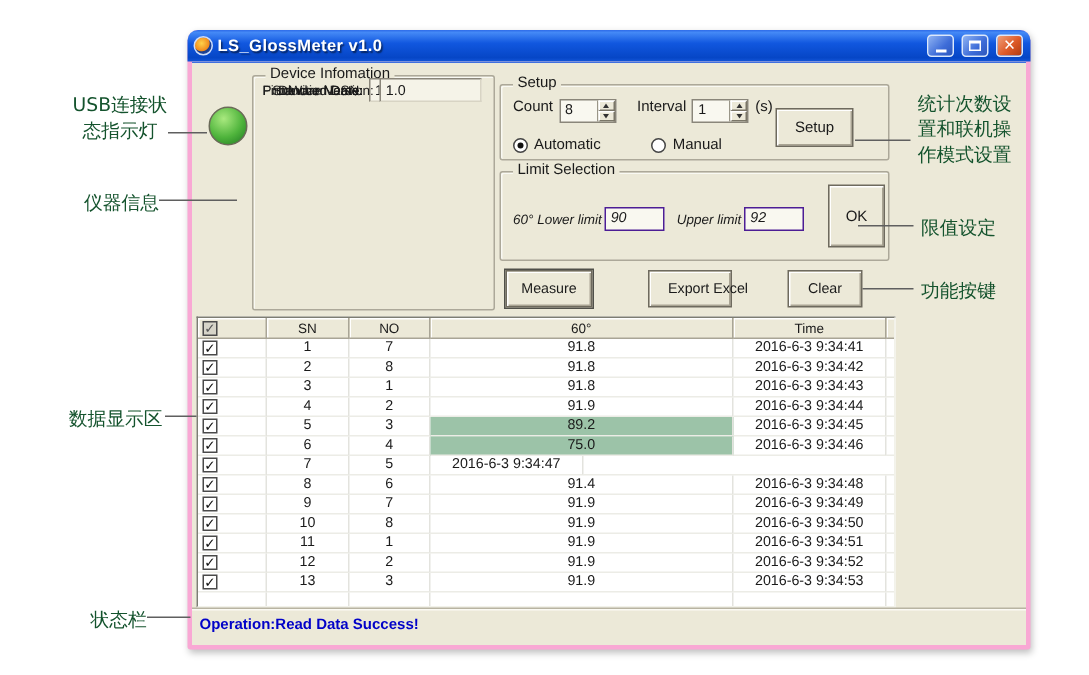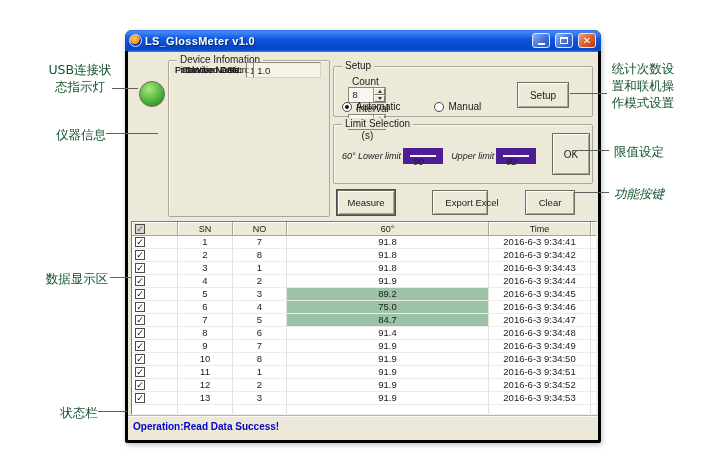--- a/index.html
+++ b/index.html
@@ -3,21 +3,21 @@
 <meta charset="utf-8">
 <style>
   html,body{margin:0;padding:0;background:#fff;}
   .stage{position:relative;width:726px;height:450px;background:#fff;overflow:hidden;
          font-family:"Liberation Sans","DejaVu Sans",sans-serif;}
   
   .anno{position:absolute;font-size:12.5px;line-height:17px;color:#14532d;text-align:center;z-index:40;
         font-family:"DejaVu Sans","Liberation Sans",sans-serif;}
   .leader{position:absolute;height:1px;background:#5f5f5f;z-index:40;}
   
-  .window{position:absolute;left:125px;top:30px;width:476px;height:413px;background:#000000;
+  .window{position:absolute;left:125px;top:20px;width:562px;height:413px;background:#f9a8d4;
           border-radius:7px 7px 2px 2px;padding:0 3px 3px;box-sizing:border-box;display:flex;
           flex-direction:column;z-index:10;box-shadow:1px 2px 5px rgba(0,0,0,.25);}
   .titlebar{height:21px;margin:0 -3px;border-radius:7px 7px 0 0;display:flex;align-items:center;
             padding:0 5px 0 4px;gap:3px;box-sizing:border-box;
             background:linear-gradient(180deg,#2E6BE9 0%,#4489F6 8%,#1157DF 42%,#0646C6 88%,#1255D8 100%);}
   .app-icon{width:13px;height:13px;border-radius:50%;box-sizing:border-box;border:1px solid #cfdcf8;
             background:radial-gradient(circle at 40% 35%,#FFD24A,#F08A1D 52%,#1A3C8C 58%,#2B57B8);}
   .title-text{color:#fff;font-weight:bold;font-size:11px;letter-spacing:.3px;flex:1;
               text-shadow:1px 1px 1px rgba(0,0,0,.55);white-space:nowrap;}
   .tb-btn{width:18px;height:15px;border-radius:3px;border:1px solid #DCE8FB;display:flex;align-items:center;
@@ -36,39 +36,39 @@
   .group{position:absolute;border:1px solid #ACA899;border-radius:2px;
          box-shadow:inset 1px 1px 0 rgba(255,255,255,.7);box-sizing:border-box;}
   .group-label{position:absolute;top:-7px;left:8px;background:#ECE9D8;padding:0 3px;font-size:10px;white-space:nowrap;}
   .g-device{left:40px;top:8px;width:162px;height:157px;}
   .dev-row{position:absolute;left:6px;right:8px;height:17px;display:flex;align-items:center;}
   .dev-label{flex:1;text-align:right;font-size:9px;padding-right:4px;white-space:nowrap;}
   .dev-value{width:75px;height:16px;line-height:15px;background:#F5F3E8;border:1px solid #8A867A;
              border-right-color:#D8D4C4;border-bottom-color:#D8D4C4;padding-left:3px;font-size:9.5px;
              box-sizing:border-box;white-space:nowrap;overflow:hidden;}
   .g-setup{left:205px;top:14px;width:260px;height:51px;}
-  .setup-row1{position:absolute;left:8px;top:9px;height:17px;display:flex;align-items:center;white-space:nowrap;flex-direction:column;}
+  .setup-row1{position:absolute;left:8px;top:9px;height:17px;display:flex;align-items:flex-start;white-space:nowrap;}
   .setup-row2{position:absolute;left:8px;top:33px;height:13px;display:flex;align-items:center;white-space:nowrap;}
   .spin{width:38px;height:16px;background:#F9F8F0;border:1px solid #8A867A;display:flex;box-sizing:border-box;}
   .spin-val{flex:1;padding-left:3px;line-height:14px;font-size:9.5px;}
   .spin-btns{width:11px;display:flex;flex-direction:column;border-left:1px solid #9a9688;}
   .spin-b{flex:1;background:#ECE9D8;border:1px solid;border-color:#fff #7a7668 #7a7668 #fff;
           display:flex;align-items:center;justify-content:center;box-sizing:border-box;}
   .arr-up{width:0;height:0;border-left:2.5px solid transparent;border-right:2.5px solid transparent;border-bottom:3px solid #333;}
   .arr-dn{width:0;height:0;border-left:2.5px solid transparent;border-right:2.5px solid transparent;border-top:3px solid #333;}
   .radio{width:10px;height:10px;border-radius:50%;border:1px solid #444;background:#fff;margin-right:4px;
          position:relative;box-sizing:border-box;flex:none;}
   .radio.sel::after{content:'';position:absolute;left:2px;top:2px;width:4px;height:4px;border-radius:50%;background:#111;}
   .btn{background:#ECE9D8;border:1px solid #6e6a5e;box-shadow:inset 1px 1px 0 #fff,inset -1px -1px 0 #A9A493;
        font-size:10px;display:flex;align-items:center;justify-content:center;box-sizing:border-box;
        white-space:nowrap;cursor:default;}
   .btn-setup{position:absolute;left:183px;top:15px;width:52px;height:26px;}
   .g-limit{left:205px;top:72px;width:260px;height:60px;}
   .limit-row{position:absolute;left:8px;top:22px;height:17px;display:flex;align-items:center;font-size:9px;white-space:nowrap;font-style:italic;}
-  .limit-input{width:40px;height:16px;background:#F9F8F0;border:7px solid #4c1d95;padding-left:3px;
+  .limit-input{width:40px;height:16px;background:#F9F8F0;border:1px solid #4c1d95;padding-left:3px;
                line-height:14px;font-size:9.5px;box-sizing:border-box;}
   .ml2{margin-left:2px;}.ml4{margin-left:4px;}.ml8{margin-left:8px;}.ml14{margin-left:14px;}
   .btn-ok{position:absolute;left:218px;top:8px;width:38px;height:42px;}
   .actions{position:absolute;left:209px;top:138px;width:238px;height:25px;display:flex;justify-content:space-between;}
   .btn-action{height:25px;font-size:9.5px;}
   .w58{width:58px;}.w56{width:56px;padding-left:24px;}.w50{width:50px;}.w54b{width:54px;}
   .btn-default{box-shadow:inset 1px 1px 0 #fff,inset -1px -1px 0 #A9A493,0 0 0 1px #50504a;}
   
   .tablewrap{position:absolute;left:3px;top:169px;width:466px;height:194px;background:#fff;box-sizing:border-box;
              border:1px solid;border-color:#7d7d73 #f2f2ea #f2f2ea #7d7d73;overflow:hidden;font-size:9.5px;}
@@ -101,21 +101,21 @@
   <div class="leader" style="left:106px;top:133px;width:52px;"></div>
   <div class="anno" style="left:44px;top:270px;width:66px;">数据显示区</div>
   <div class="leader" style="left:110px;top:277px;width:21px;"></div>
   <div class="anno" style="left:58px;top:404px;width:42px;">状态栏</div>
   <div class="leader" style="left:98px;top:411px;width:29px;"></div>
 
   <div class="anno" style="left:610px;top:60px;width:66px;">统计次数设置和联机操作模式设置</div>
   <div class="leader" style="left:570px;top:93px;width:37px;"></div>
   <div class="anno" style="left:612px;top:143px;width:54px;">限值设定</div>
   <div class="leader" style="left:572px;top:150px;width:37px;"></div>
-  <div class="anno" style="left:612px;top:185px;width:54px;font-style:italic;">功能按键</div>
+  <div class="anno" style="left:612px;top:185px;width:54px;">功能按键</div>
   <div class="leader" style="left:575px;top:192px;width:34px;"></div>
 
   <div class="window">
     <div class="titlebar">
       <span class="app-icon"></span>
       <span class="title-text">LS_GlossMeter v1.0</span>
       <span class="tb-btn tb-min">
           <span class="g-min"></span>
         </span>
       <span class="tb-btn tb-max">
@@ -294,21 +294,20 @@
               <span class="td w-time">2016-6-3 9:34:46</span>
               <span class="td w-fill" style="border-right:none;"></span>
             </div>
 
             <div class="trow">
               <span class="td w-cb">
                 <span class="cb">✓</span>
               </span>
               <span class="td w-sn">7</span>
               <span class="td w-no">5</span>
-              <span class="td w-val hl">84.7</span>
               <span class="td w-time">2016-6-3 9:34:47</span>
               <span class="td w-fill" style="border-right:none;"></span>
             </div>
 
             <div class="trow">
               <span class="td w-cb">
                 <span class="cb">✓</span>
               </span>
               <span class="td w-sn">8</span>
               <span class="td w-no">6</span>

